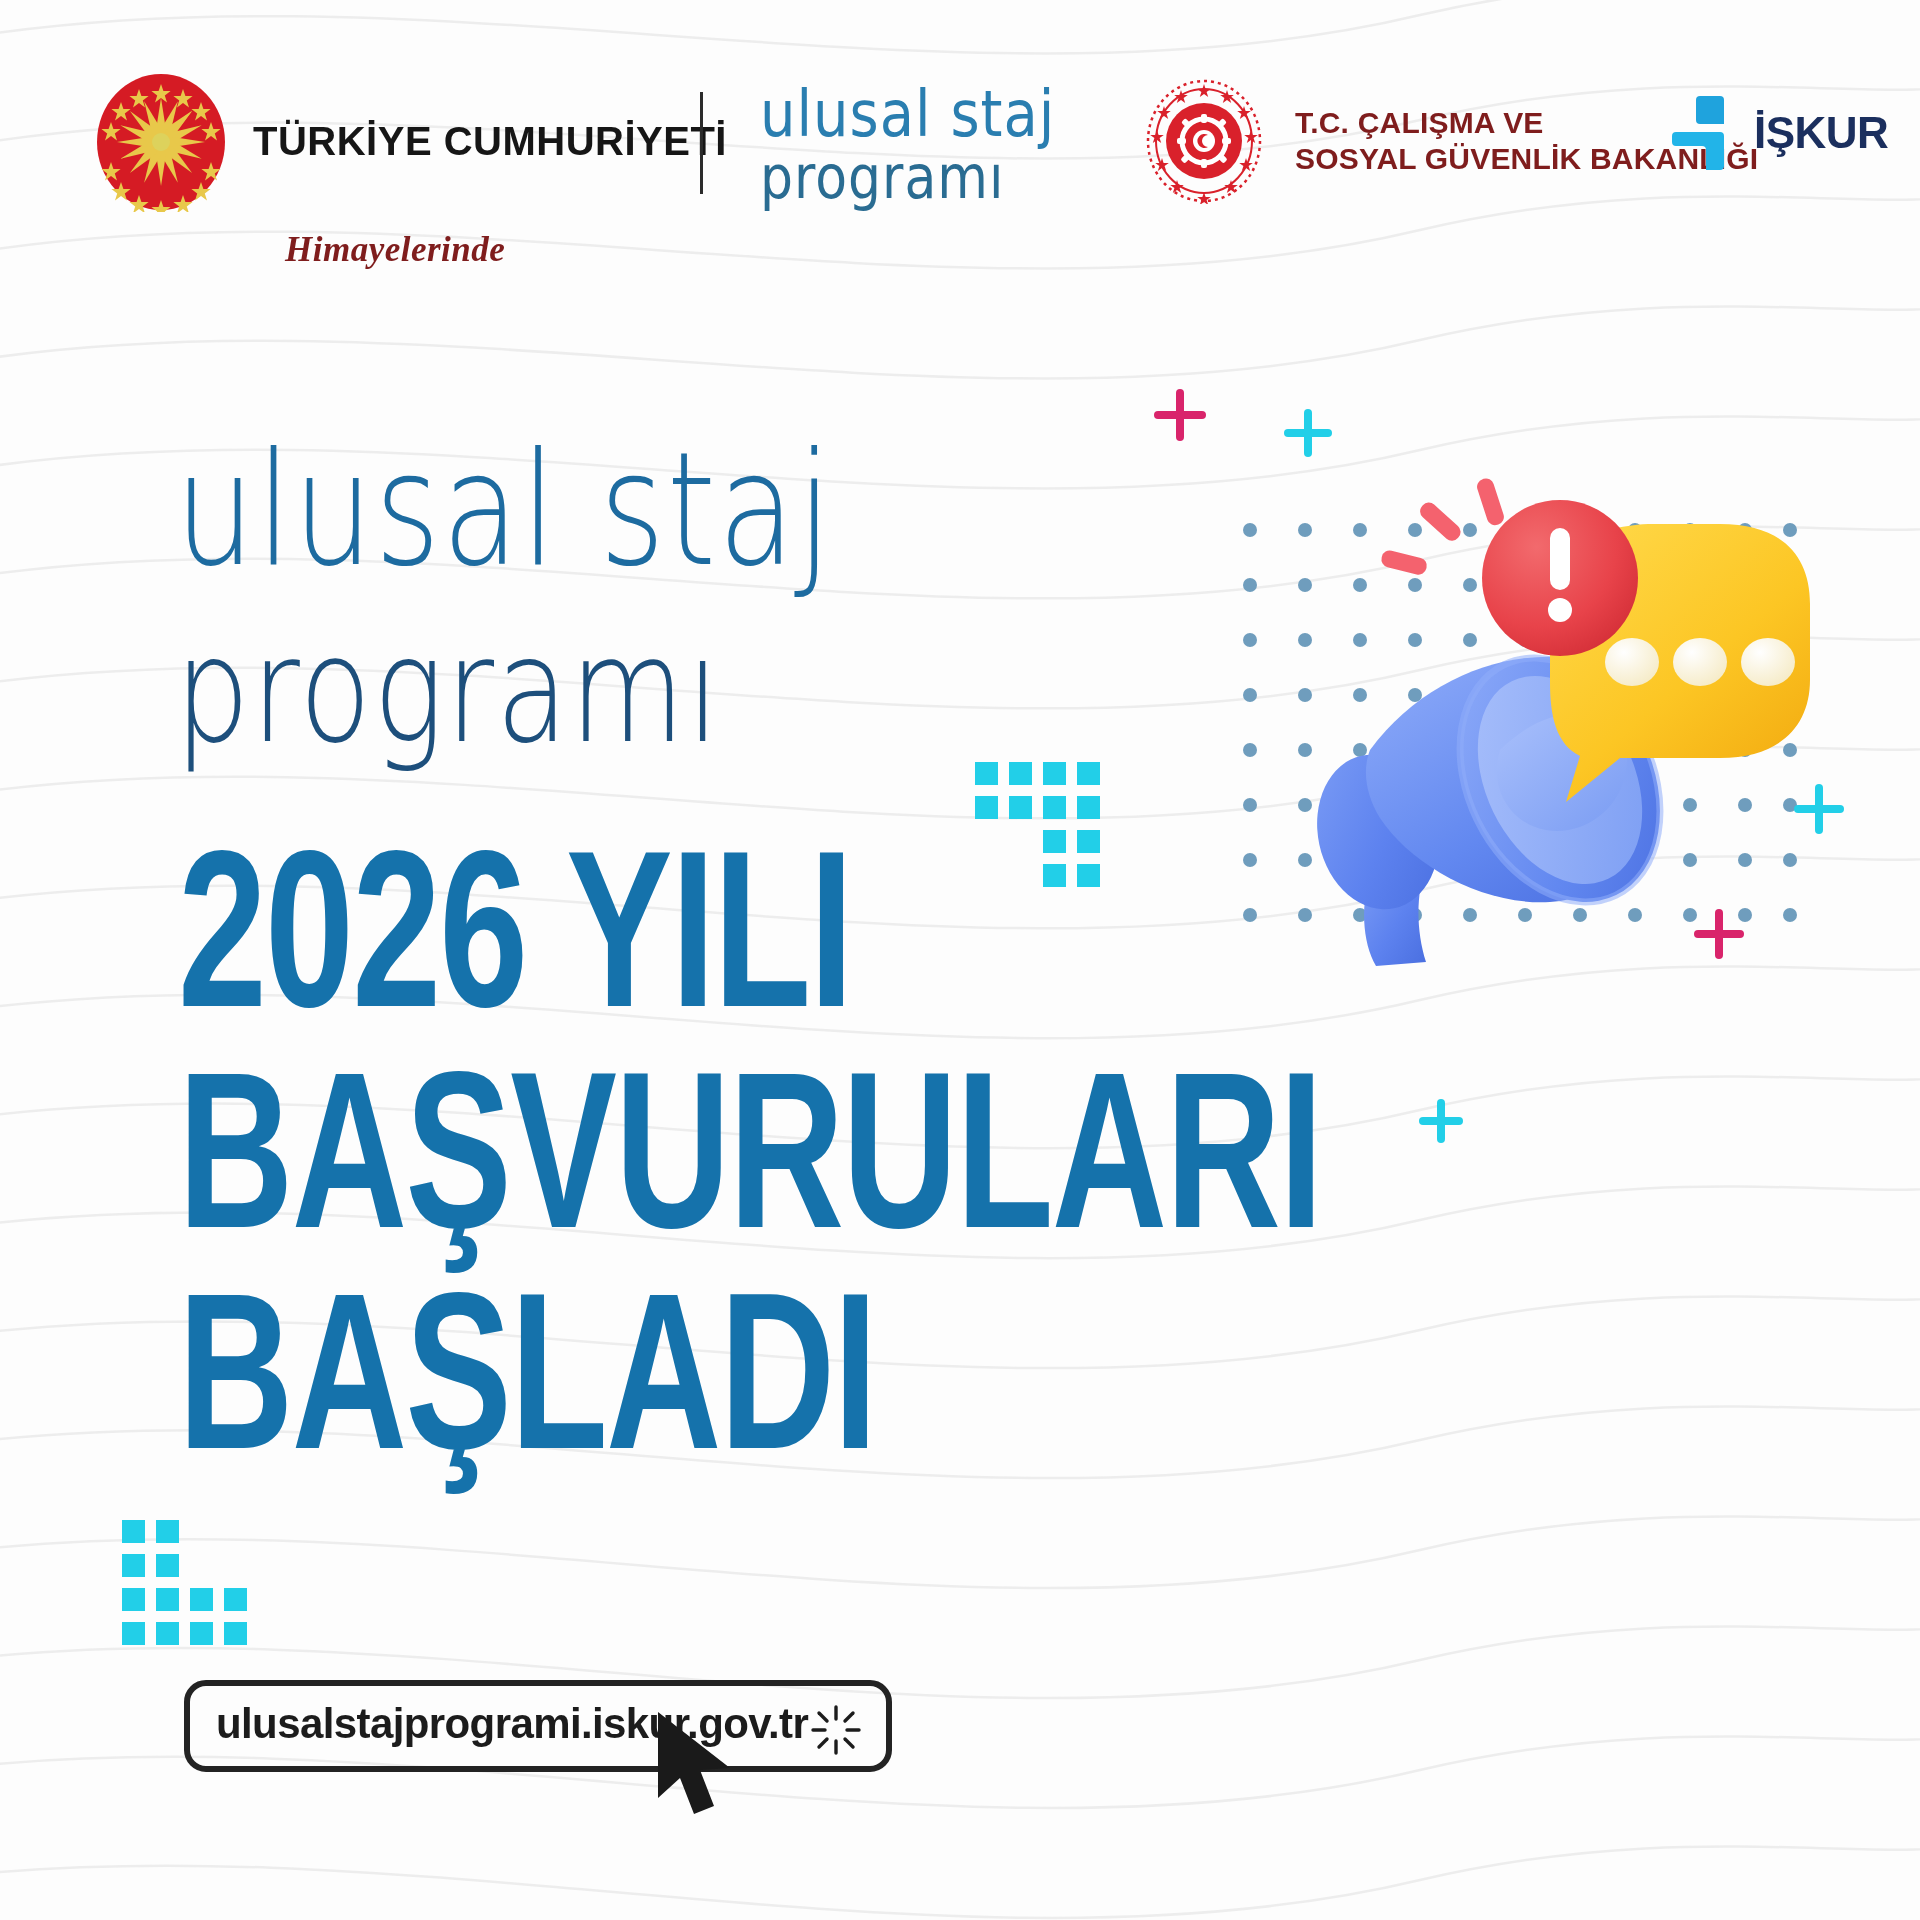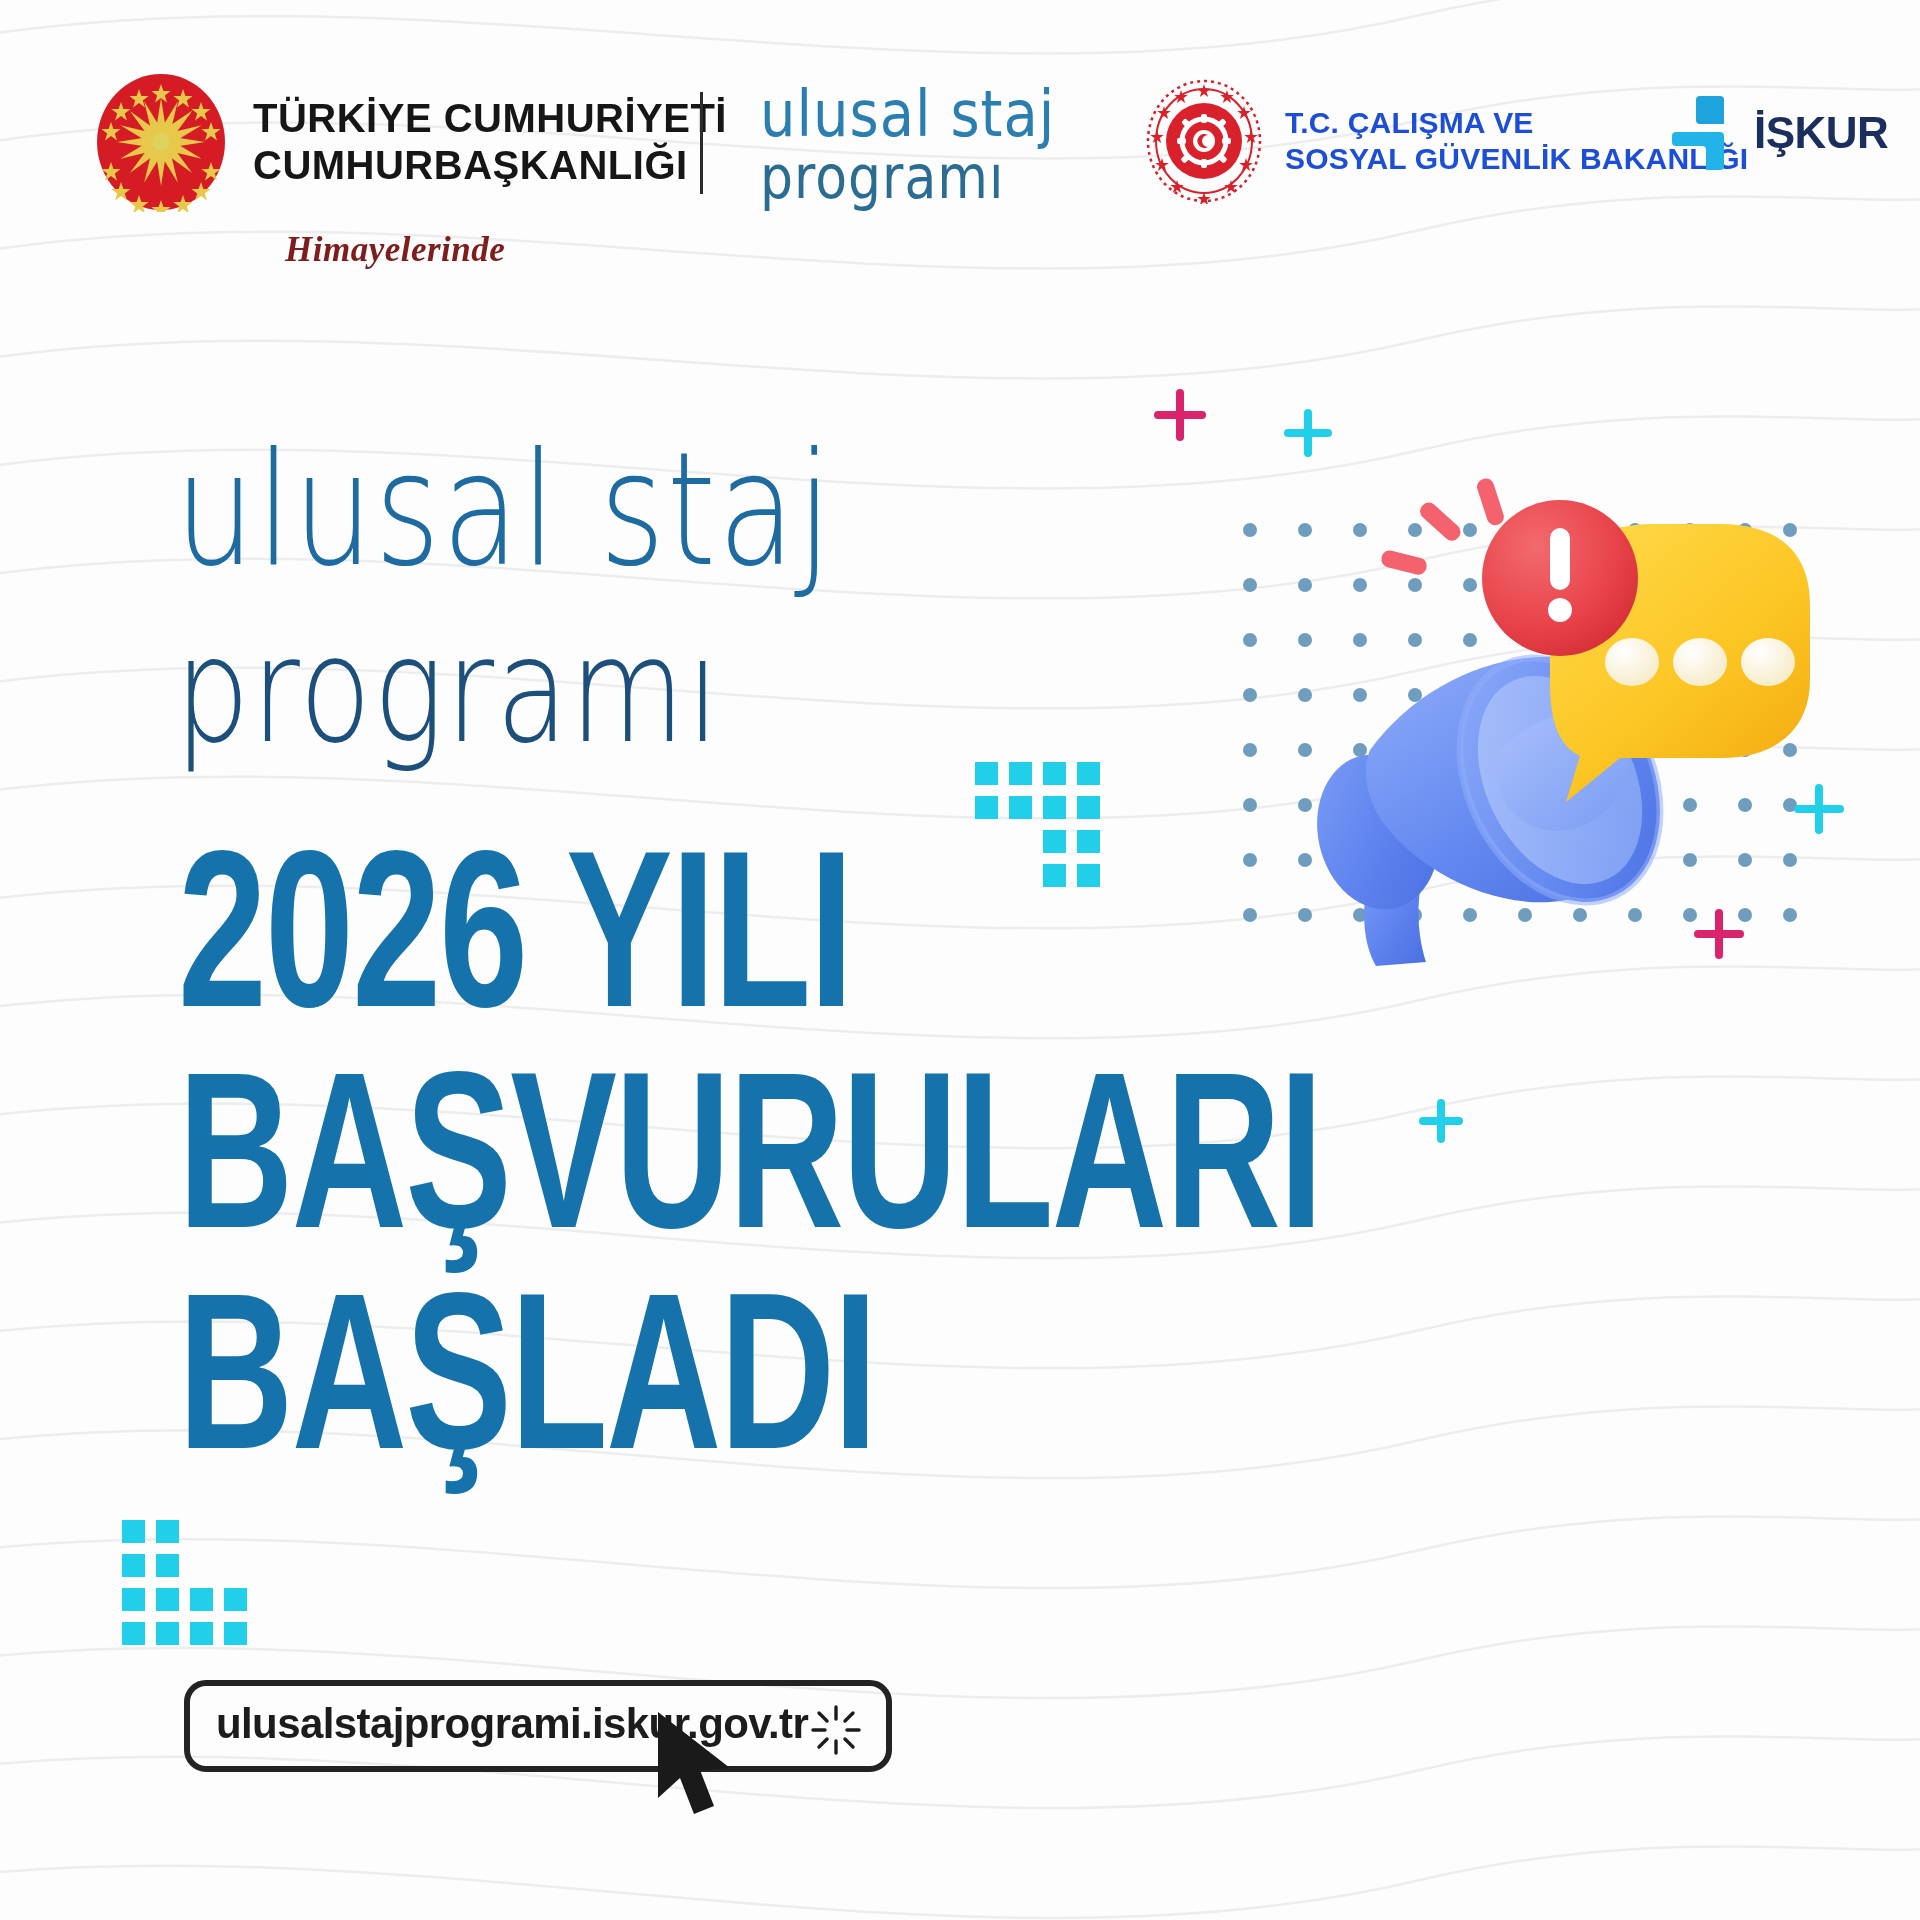--- a/index.html
+++ b/index.html
@@ -76,26 +76,26 @@
     color:#2a6c92;
     font-family:"DejaVu Sans", sans-serif;
     transform:scaleY(1.15);
     transform-origin:left top;
   }
 
   
   #ministry-block { left:1145px; top:78px; }
   #ministry-emblem { width:118px; height:126px; flex:0 0 auto; }
   #ministry-text {
-    margin-left:22px;
+    margin-left:32px;
     font-family:"Liberation Sans", sans-serif;
     font-weight:700;
     font-size:30px;
     line-height:1.2;
-    color:#1d4ed8;
+    color:#7f1d1d;
     white-space:nowrap;
     letter-spacing:0.2px;
   }
 
   
   #iskur-block { left:1672px; top:96px; }
   #iskur-mark { width:62px; height:74px; flex:0 0 auto; }
   #iskur-text {
     margin-left:20px;
     font-family:"Liberation Sans", sans-serif;
@@ -275,21 +275,20 @@
             <polygon points="0,-44 5,-12 0,0 -5,-12" transform="rotate(270)"></polygon>
             <polygon points="0,-44 5,-12 0,0 -5,-12" transform="rotate(292.5)"></polygon>
             <polygon points="0,-44 5,-12 0,0 -5,-12" transform="rotate(315)"></polygon>
             <polygon points="0,-44 5,-12 0,0 -5,-12" transform="rotate(337.5)"></polygon>
             <circle cx="0" cy="0" r="9" fill="#ddd25c"></circle>
           </g>
         </g>
       </svg>
       <div id="presidency-text">
         <div>TÜRKİYE CUMHURİYETİ</div>
-        <div>CUMHURBAŞKANLIĞI</div>
       </div>
     </div>
 
     <div id="himayelerinde">Himayelerinde</div>
 
     <div id="hdr-divider"></div>
 
     <div id="usp-logo-small">
       <span class="l1">ulusal staj</span>
       <span class="l2">programı</span>

